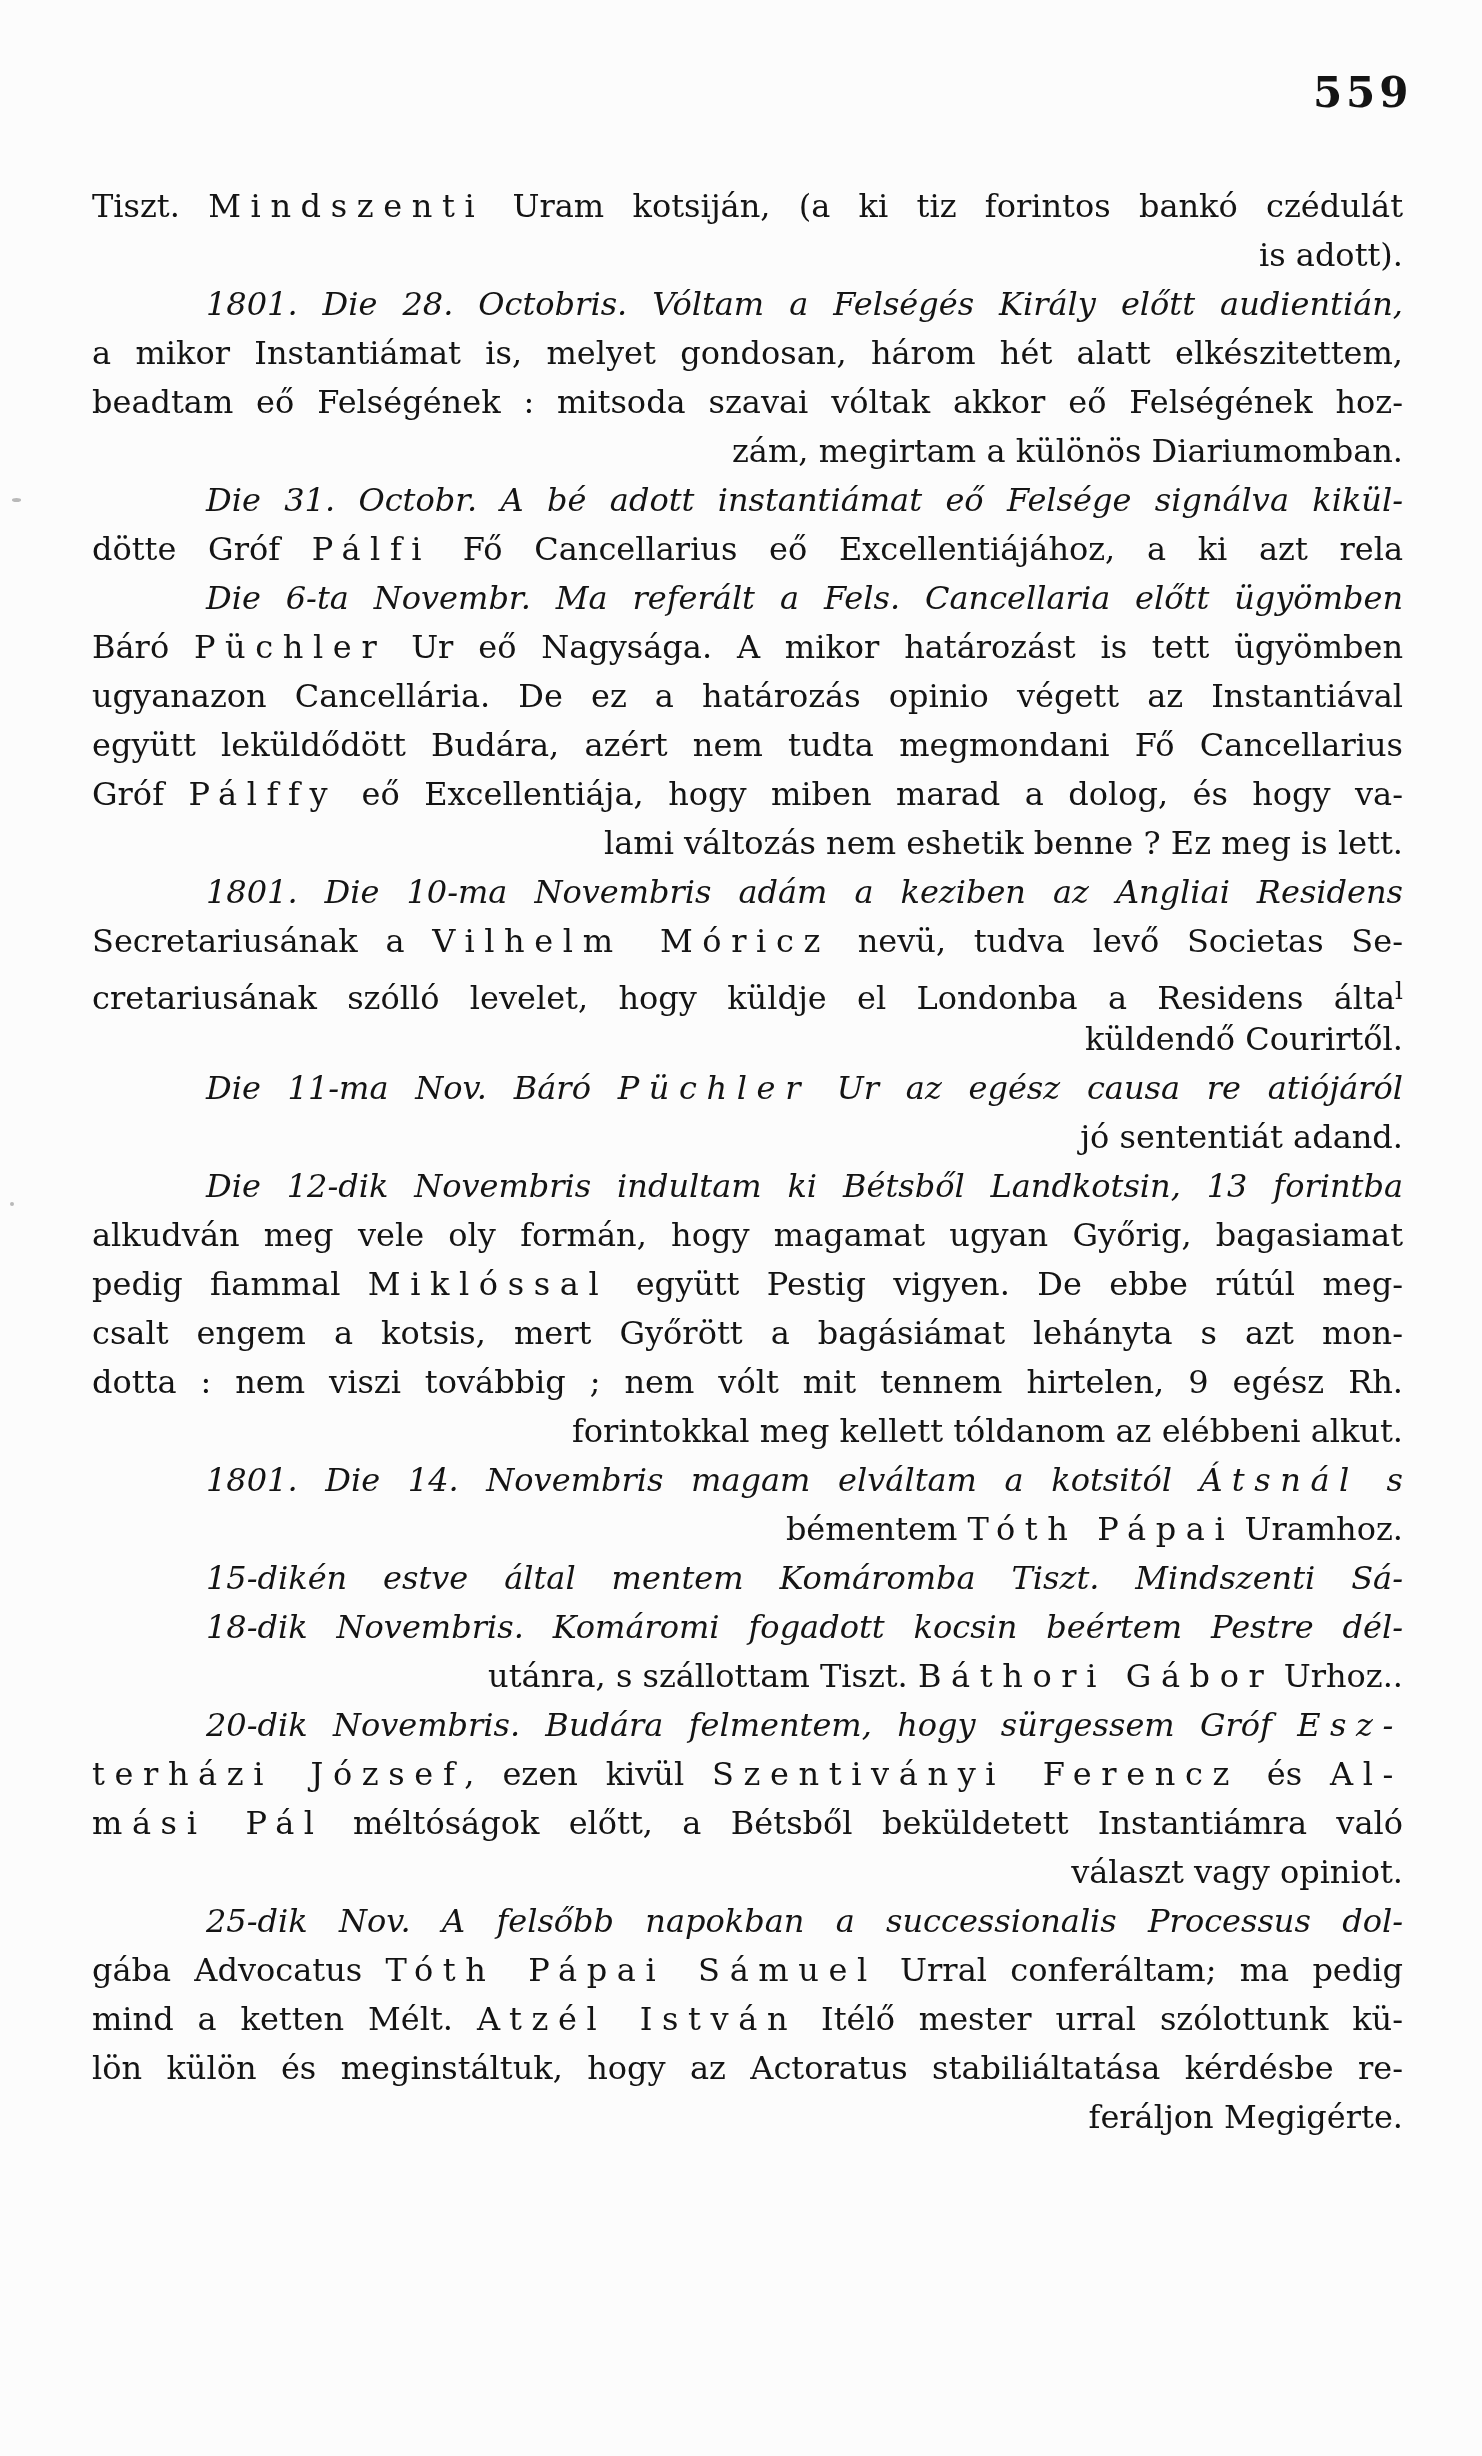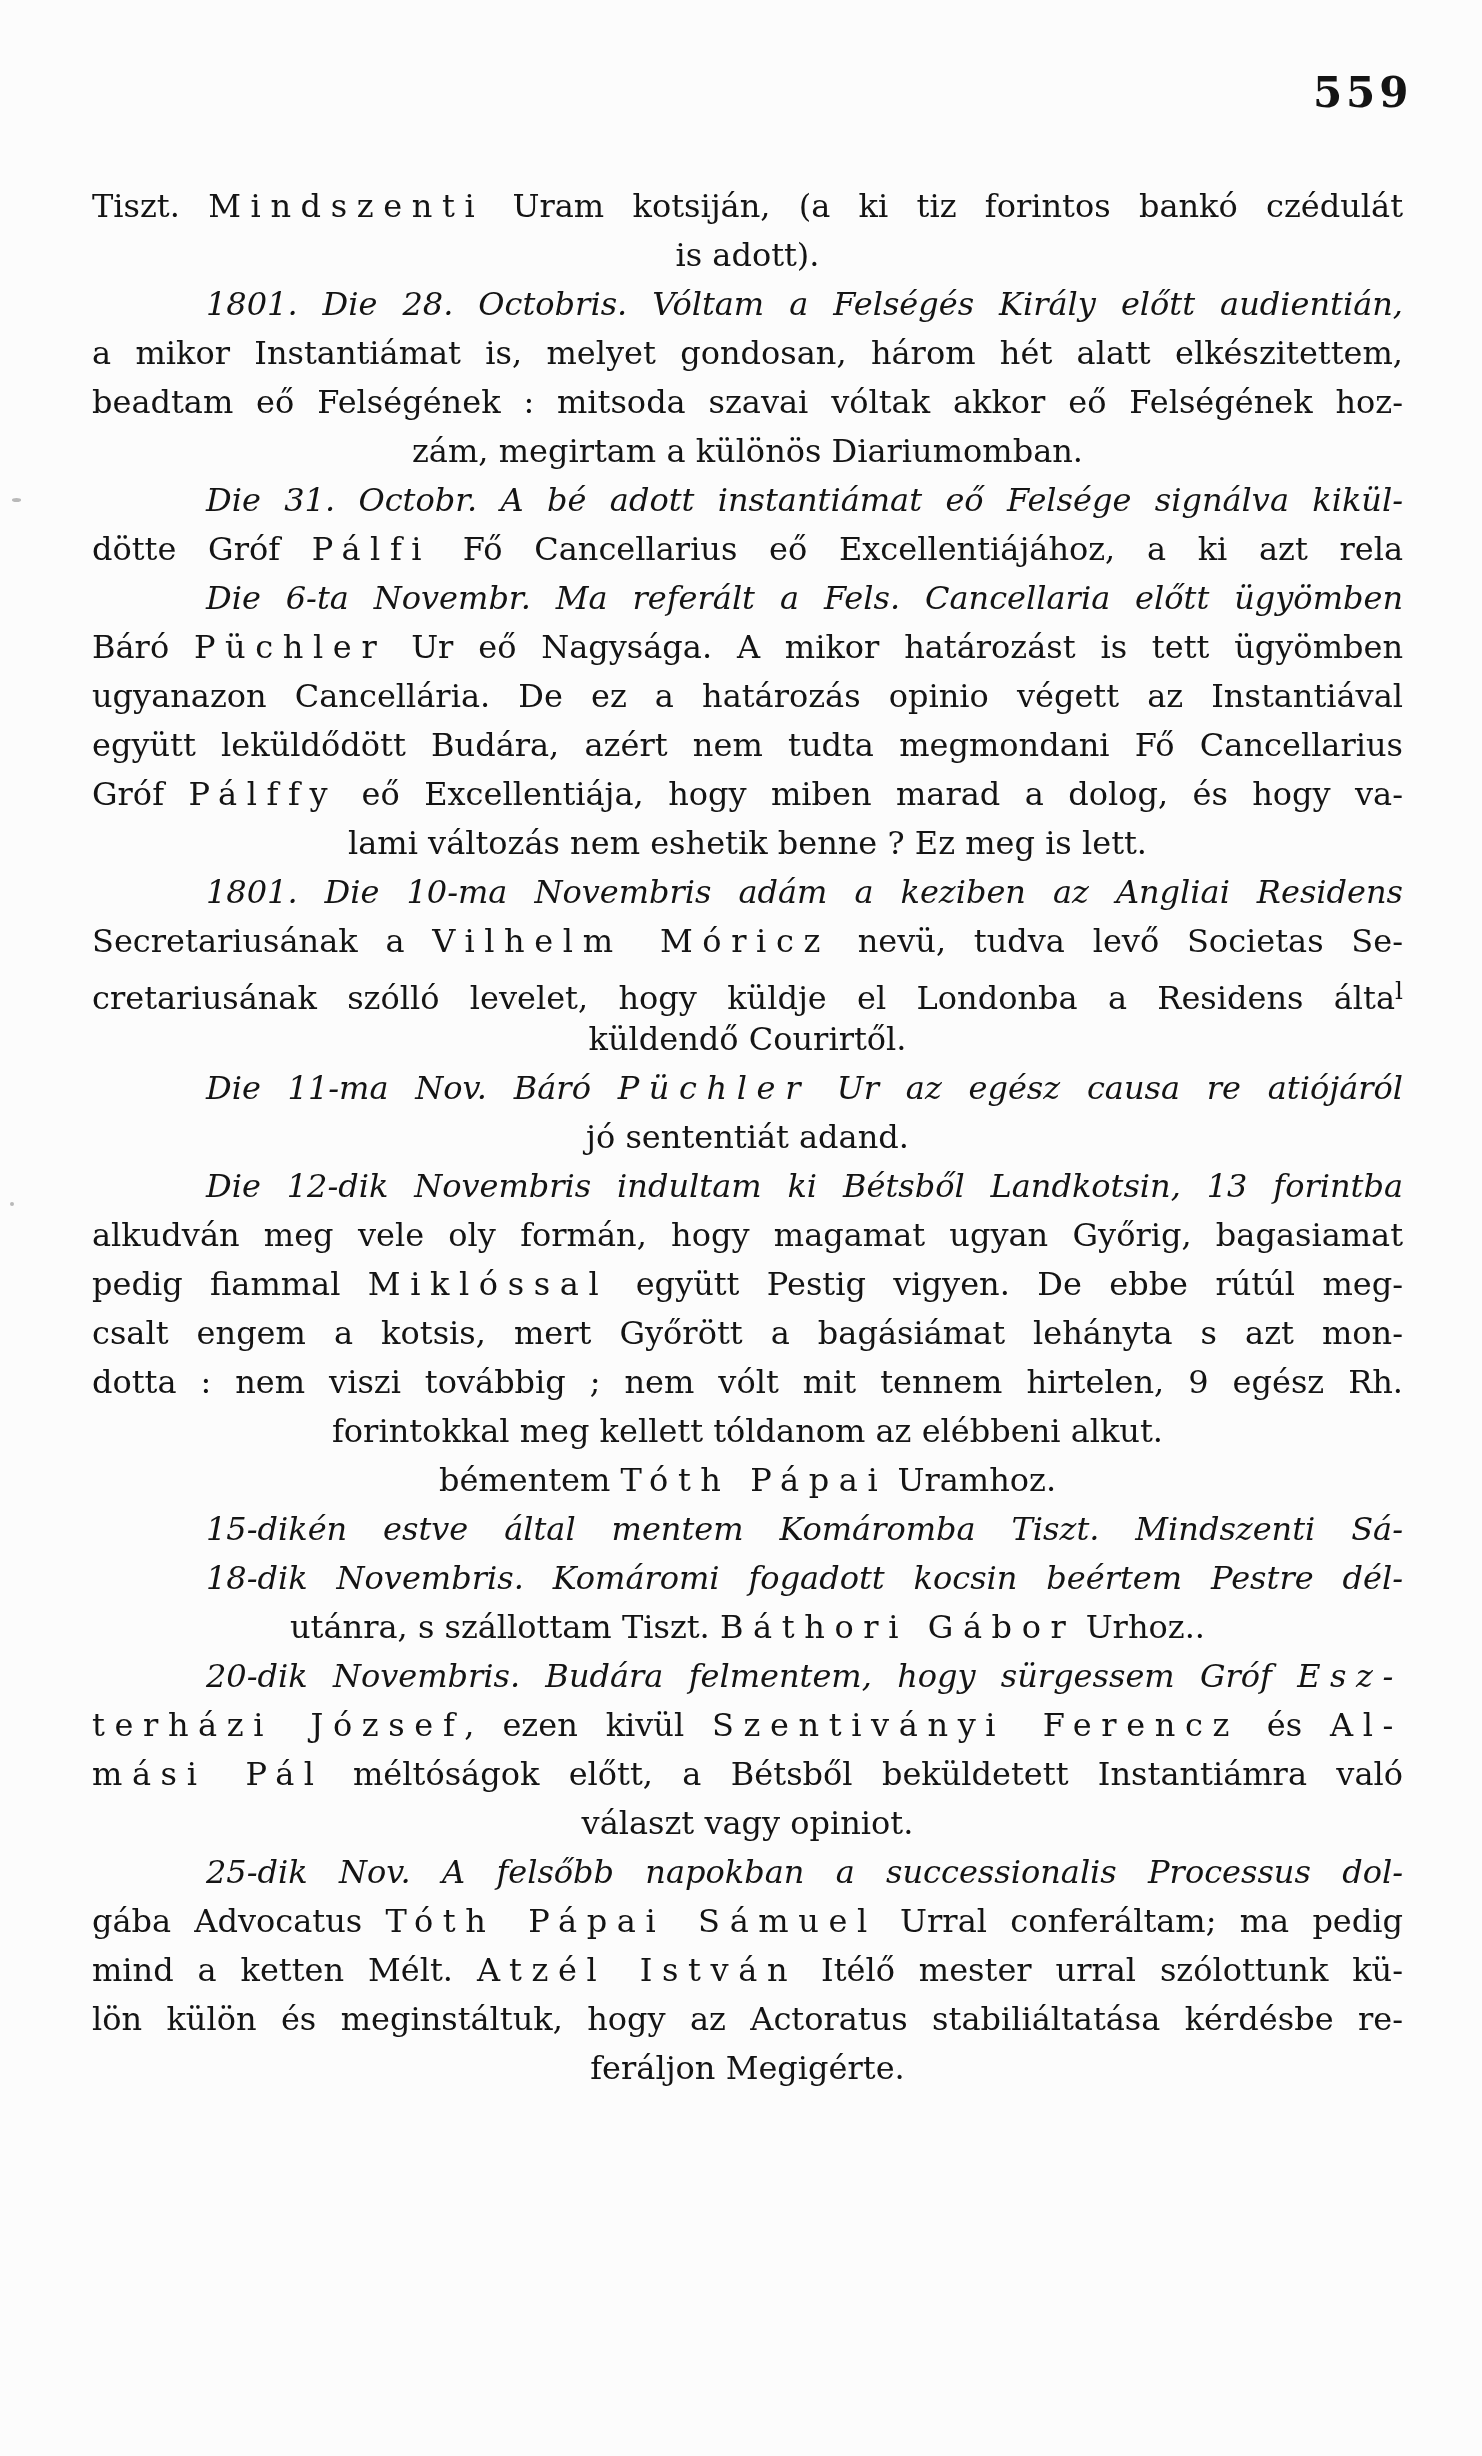--- a/index.html
+++ b/index.html
@@ -30,21 +30,21 @@
     position: absolute;
     top: 182px;
     left: 92px;
     width: 1311px;
   }
   .line {
     height: 49px;
     line-height: 49px;
     font-size: 32px;
     white-space: nowrap;
-    text-align: center;
+    text-align: right;
   }
   .line.indent { padding-left: 114px; font-style: italic; }
   .line.justify {
     text-align: justify;
     text-align-last: justify;
   }
   .spaced { letter-spacing: 0.30em; }
   .sup {
     vertical-align: 9.7px;
     font-size: 0.78em;
@@ -80,20 +80,21 @@
       <div class="line justify"><span>cretariusának szólló levelet, hogy küldje el Londonba a Residens álta</span><span class="sup">l</span></div>
       <div class="line"><span>küldendő Courirtől.</span></div>
       <div class="line indent justify"><span>Die 11-ma Nov. Báró </span><span class="spaced">Püchler</span><span> Ur az egész causa re atiójáról</span></div>
       <div class="line"><span>jó sententiát adand.</span></div>
       <div class="line indent justify"><span>Die 12-dik Novembris indultam ki Bétsből Landkotsin, 13 forintba</span></div>
       <div class="line justify"><span>alkudván meg vele oly formán, hogy magamat ugyan Győrig, bagasiamat</span></div>
       <div class="line justify"><span>pedig fiammal </span><span class="spaced">Miklóssal</span><span> együtt Pestig vigyen. De ebbe rútúl meg-</span></div>
       <div class="line justify"><span>csalt engem a kotsis, mert Győrött a bagásiámat lehányta s azt mon-</span></div>
       <div class="line justify"><span>dotta : nem viszi továbbig ; nem vólt mit tennem hirtelen, 9 egész Rh.</span></div>
       <div class="line"><span>forintokkal meg kellett tóldanom az elébbeni alkut.</span></div>
+      <div class="line indent justify"><span>1801. Die 14. Novembris magam elváltam a kotsitól </span><span class="spaced">Átsnál</span><span> s</span></div>
       <div class="line"><span>bémentem </span><span class="spaced">Tóth Pápai</span><span> Uramhoz.</span></div>
       <div class="line indent justify"><span>15-dikén estve által mentem Komáromba Tiszt. Mindszenti Sá-</span></div>
       <div class="line indent justify"><span>18-dik Novembris. Komáromi fogadott kocsin beértem Pestre dél-</span></div>
       <div class="line"><span>utánra, s szállottam Tiszt. </span><span class="spaced">Báthori Gábor</span><span> Urhoz..</span></div>
       <div class="line indent justify"><span>20-dik Novembris. Budára felmentem, hogy sürgessem Gróf </span><span class="spaced">Esz-</span></div>
       <div class="line justify"><span class="spaced">terházi József</span><span>, ezen kivül </span><span class="spaced">Szentiványi Ferencz</span><span> és </span><span class="spaced">Al-</span></div>
       <div class="line justify"><span class="spaced">mási Pál</span><span> méltóságok előtt, a Bétsből beküldetett Instantiámra való</span></div>
       <div class="line"><span>választ vagy opiniot.</span></div>
       <div class="line indent justify"><span>25-dik Nov. A felsőbb napokban a successionalis Processus dol-</span></div>
       <div class="line justify"><span>gába Advocatus </span><span class="spaced">Tóth Pápai Sámuel</span><span> Urral conferáltam; ma pedig</span></div>

